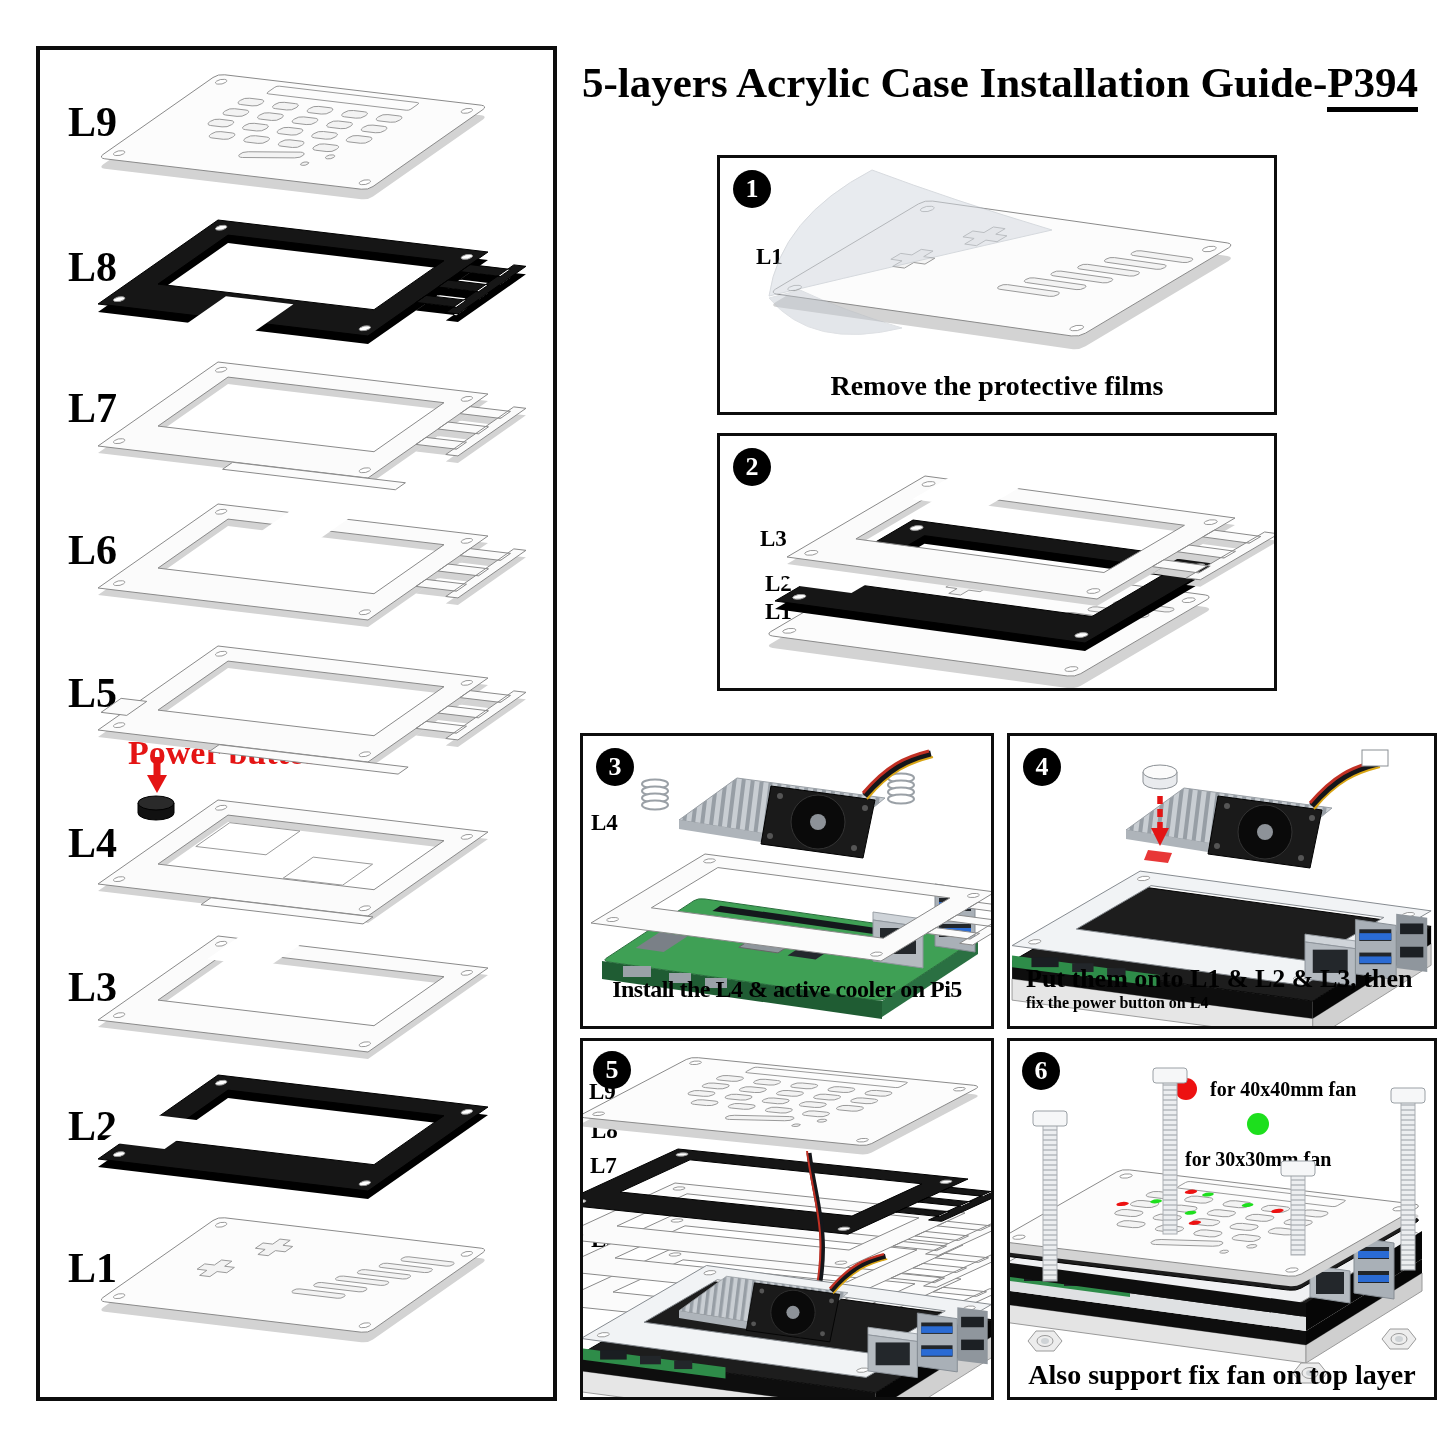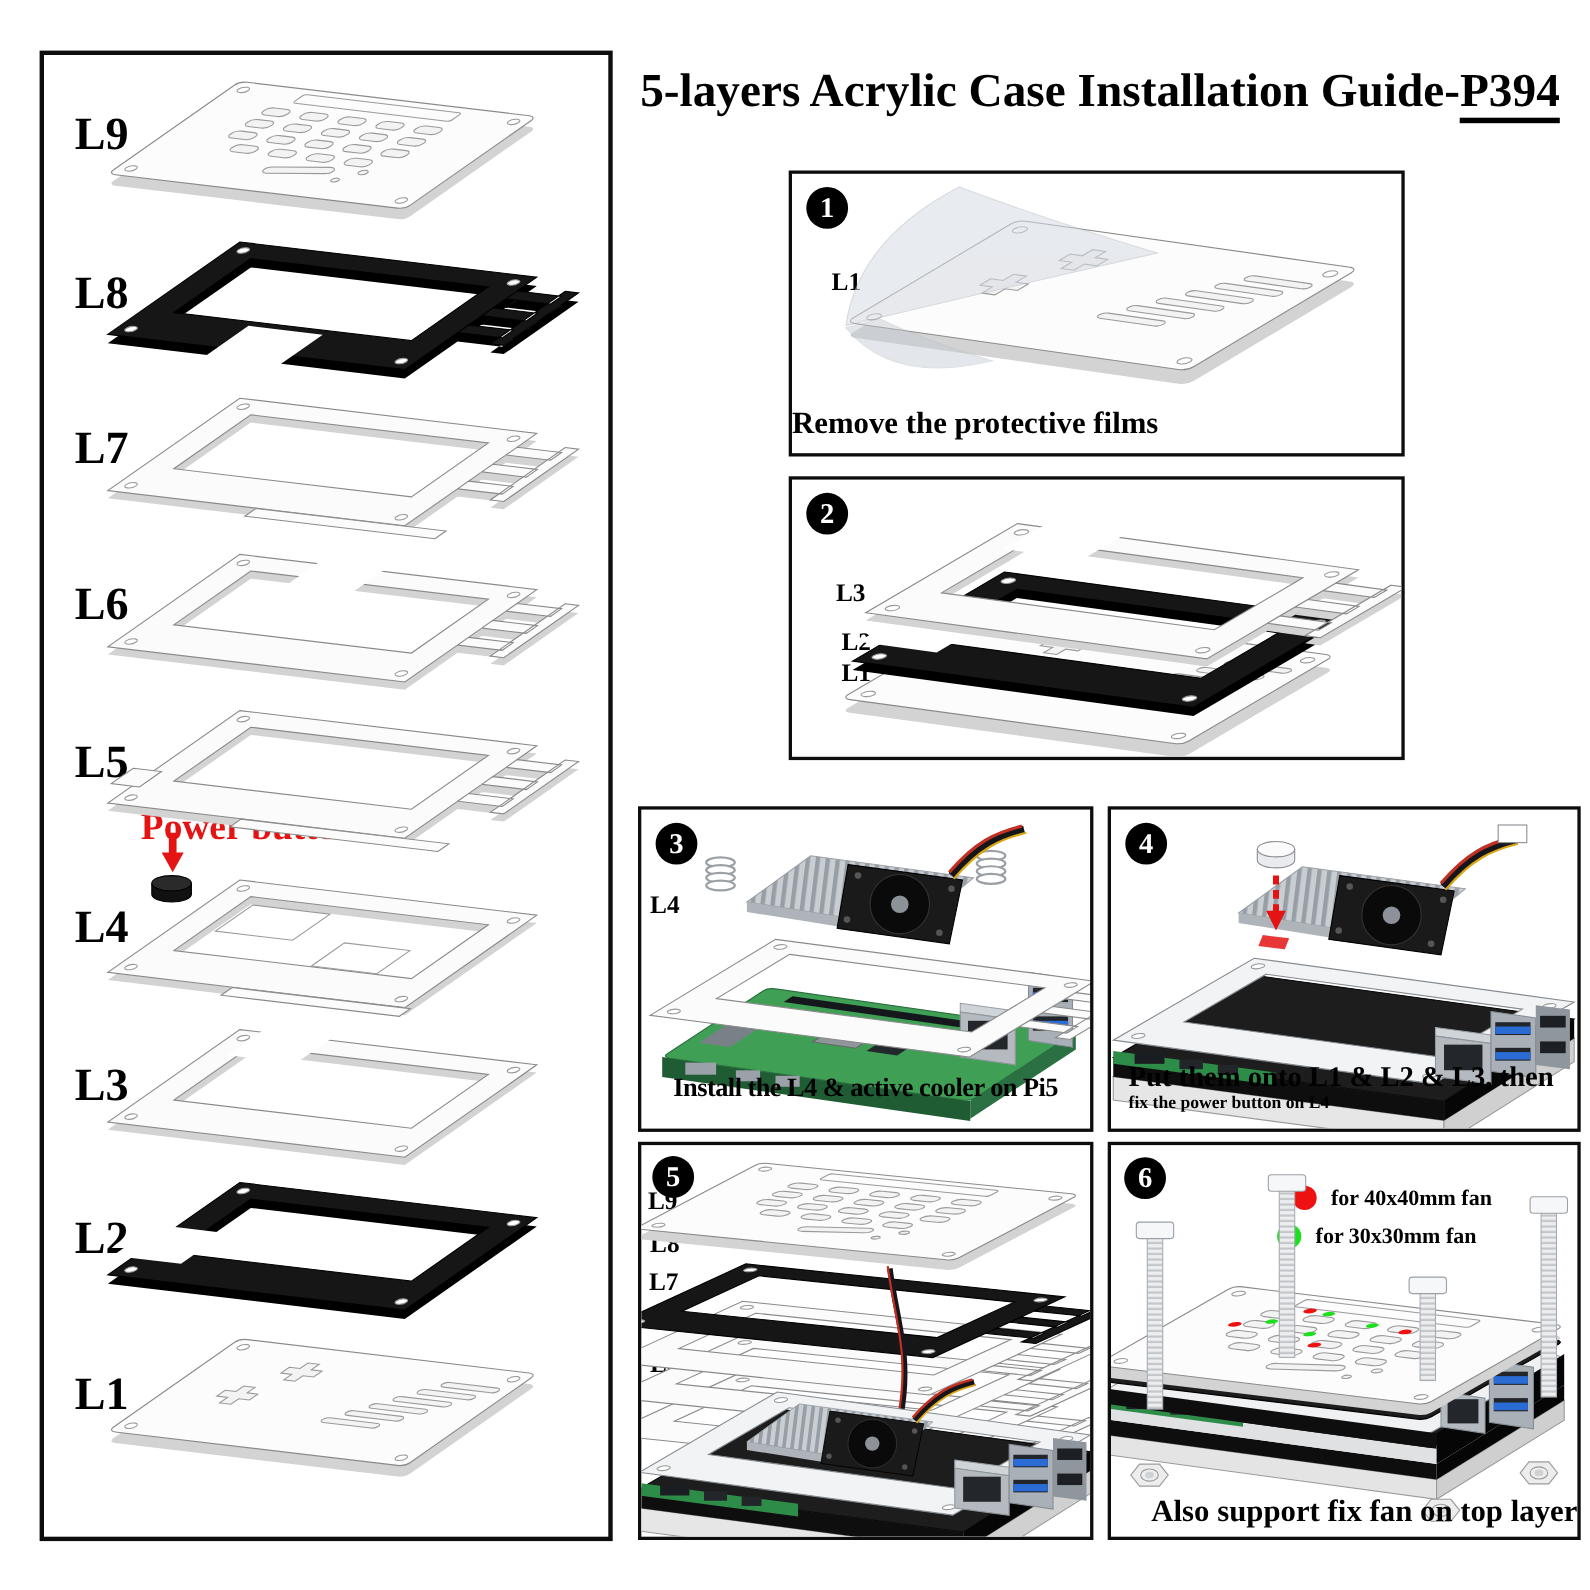--- a/index.html
+++ b/index.html
@@ -301,21 +301,21 @@
       <g transform="matrix(31,4.4,-26,15.5,205,42)">
         <use href="#u-plate" class="plate"></use>
           <use href="#u-l1detail"></use>
           <use href="#u-holes"></use>
       </g>
       <g>
         <path d="M49,138 Q60,60 152,12 Q232,42 332,72 Q200,102 49,138 Z" fill="#d6dbe2" opacity="0.55" stroke="#b6bcc4"></path>
         <path d="M49,140 Q92,192 182,170 Q122,152 80,132 Z" fill="#c3c9d1" opacity="0.45" stroke="#b6bcc4"></path>
       </g>
     </svg>
-    <div class="cap" style="left:0;top:212px;width:100%;text-align:left;font-size:28px;">Remove the protective films</div>
+    <div class="cap" style="left:0;top:212px;width:100%;text-align:center;font-size:28px;">Remove the protective films</div>
   </div>
 
   <div class="box" style="left:717px;top:433px;width:554px;height:252px;">
     <div class="badge">2</div>
     <div class="mlabel" style="left:40px;top:90px;">L3</div>
     <div class="mlabel" style="left:45px;top:135px;">L2</div>
     <div class="mlabel" style="left:45px;top:163px;">L1</div>
     <svg style="position:absolute;left:0;top:0;" width="554" height="252" viewBox="0 0 554 252">
       <g transform="translate(0,12)">
           <g transform="matrix(31,4.2,-23,13.5,183,118)">
@@ -456,21 +456,21 @@
   </div>
 
   <div class="box" style="left:1007px;top:1038px;width:424px;height:356px;">
     <div class="badge" style="left:12px;top:11px;">6</div>
     <div class="legend-row" style="left:164px;top:36px;">
       <svg width="24" height="24">
           <circle cx="12" cy="12" r="11" fill="#ed1111"></circle>
         </svg>
       <span>for 40x40mm fan</span>
     </div>
-    <div class="legend-row" style="left:150px;top:71px;">
+    <div class="legend-row" style="left:175px;top:71px;flex-direction:column;">
       <svg width="24" height="24">
           <circle cx="12" cy="12" r="11" fill="#1ddf1d"></circle>
         </svg>
       <span>for 30x30mm fan</span>
     </div>
     <svg style="position:absolute;left:0;top:0;" width="424" height="356" viewBox="0 0 424 356">
 
       <g transform="matrix(30,3.6,-21,12,112,184)">
         <use href="#u-plate" fill="#f2f2f2" stroke="#9a9a9a"></use>
       </g>
@@ -532,16 +532,16 @@
         <rect x="271" y="120" width="34" height="15" rx="3" fill="#f6f7f8" stroke="#9aa0a5"></rect>
         <rect x="391" y="61" width="14" height="168" fill="url(#thread)" stroke="#a9adb2"></rect>
         <rect x="381" y="47" width="34" height="15" rx="3" fill="#f6f7f8" stroke="#9aa0a5"></rect>
       </g>
       <g>
         <use href="#nut" transform="translate(18,288)"></use>
         <use href="#nut" transform="translate(283,320)"></use>
         <use href="#nut" transform="translate(372,286)"></use>
       </g>
     </svg>
-    <div class="cap" style="left:0;top:318px;width:100%;text-align:right;font-size:28px;">Also support fix fan on top layer</div>
+    <div class="cap" style="left:0;top:318px;width:100%;text-align:center;font-size:28px;">Also support fix fan on top layer</div>
   </div>
 
 </div>
 
 </body></html>

